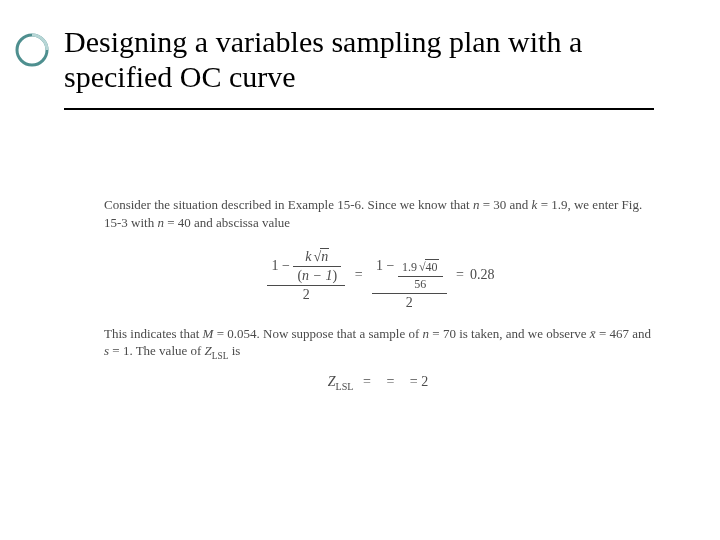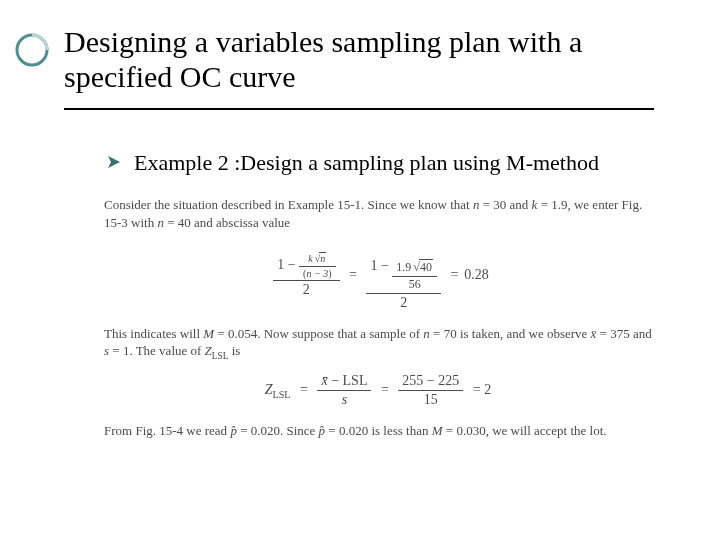--- a/index.html
+++ b/index.html
@@ -121,76 +121,59 @@
 <div class="slide">
 
   <svg class="ring" viewBox="0 0 36 36">
     <circle cx="18" cy="18" r="15" fill="none" stroke="#4e8f8f" stroke-width="3"></circle>
     <path d="M18 3 A15 15 0 0 1 33 18" fill="none" stroke="#b7d6d6" stroke-width="3"></path>
   </svg>
 
   <div class="title">Designing a variables sampling plan with a specified OC curve</div>
   <div class="title-rule"></div>
 
-  <div class="bullet-row">
-    <svg class="arrow" width="12" height="12" viewBox="0 0 12 12">
-      <polygon points="0,0 12,6 0,12 3,6" fill="#3a6f6f"></polygon>
-    </svg>
-    <div class="bullet-text">Example 2 :Design a sampling plan using M-method</div>
-  </div>
 
   <div class="body">
 
     <p class="para">
-      <span>Consider the situation described in Example 15-1. Since we know that </span><span class="ital">n</span><span> = 30 and </span><span class="ital">k</span><span> = 1.9, we enter Fig. 15-3 with </span><span class="ital">n</span><span> = 40 and abscissa value</span>
+      <span>Consider the situation described in Example 15-6. Since we know that </span><span class="ital">n</span><span> = 30 and </span><span class="ital">k</span><span> = 1.9, we enter Fig. 15-3 with </span><span class="ital">n</span><span> = 40 and abscissa value</span>
     </p>
 
     <div class="eq">
       <span class="frac">
         <span class="num">
           <span>1 − </span>
-          <span class="frac" style="font-size:10px;">
+          <span class="frac" style="font-size:14px;">
             <span class="num"><span class="ital">k</span><span class="sqrt"><span class="ital">n</span></span></span>
-            <span class="den"><span>(</span><span class="ital">n − 3</span><span>)</span></span>
+            <span class="den"><span>(</span><span class="ital">n − 1</span><span>)</span></span>
           </span>
         </span>
         <span class="den">2</span>
       </span>
       <span class="sep"> = </span>
       <span class="frac">
         <span class="num">
           <span>1 − </span>
           <span class="frac" style="font-size:12px;margin-top:20px;">
             <span class="num"><span>1.9</span><span class="sqrt"><span>40</span></span></span>
             <span class="den">56</span>
           </span>
         </span>
         <span class="den">2</span>
       </span>
       <span class="sep"> = </span><span>0.28</span>
     </div>
 
     <p class="para">
-      <span>This indicates will </span><span class="ital">M</span><span> = 0.054. Now suppose that a sample of </span><span class="ital">n</span><span> = 70 is taken, and we observe </span><span class="ital">x̄</span><span> = 375 and </span><span class="ital">s</span><span> = 1. The value of </span><span class="ital">Z</span><sub>LSL</sub><span> is</span>
+      <span>This indicates that </span><span class="ital">M</span><span> = 0.054. Now suppose that a sample of </span><span class="ital">n</span><span> = 70 is taken, and we observe </span><span class="ital">x̄</span><span> = 467 and </span><span class="ital">s</span><span> = 1. The value of </span><span class="ital">Z</span><sub>LSL</sub><span> is</span>
     </p>
 
     <div class="eq">
       <span class="ital">Z</span><sub>LSL</sub>
       <span class="sep"> = </span>
-      <span class="frac">
-        <span class="num"><span class="ital">x̄</span><span> − LSL</span></span>
-        <span class="den"><span class="ital">s</span></span>
-      </span>
       <span class="sep"> = </span>
-      <span class="frac">
-        <span class="num">255 − 225</span>
-        <span class="den">15</span>
-      </span>
       <span class="sep"> = 2</span>
       
     </div>
 
-    <p class="para">
-      <span>From Fig. 15-4 we read </span><span class="ital">p̂</span><span> = 0.020. Since </span><span class="ital">p̂</span><span> = 0.020 is less than </span><span class="ital">M</span><span> = 0.030, we will accept the lot.</span>
-    </p>
 
   </div>
 </div>
 
 </body></html>

